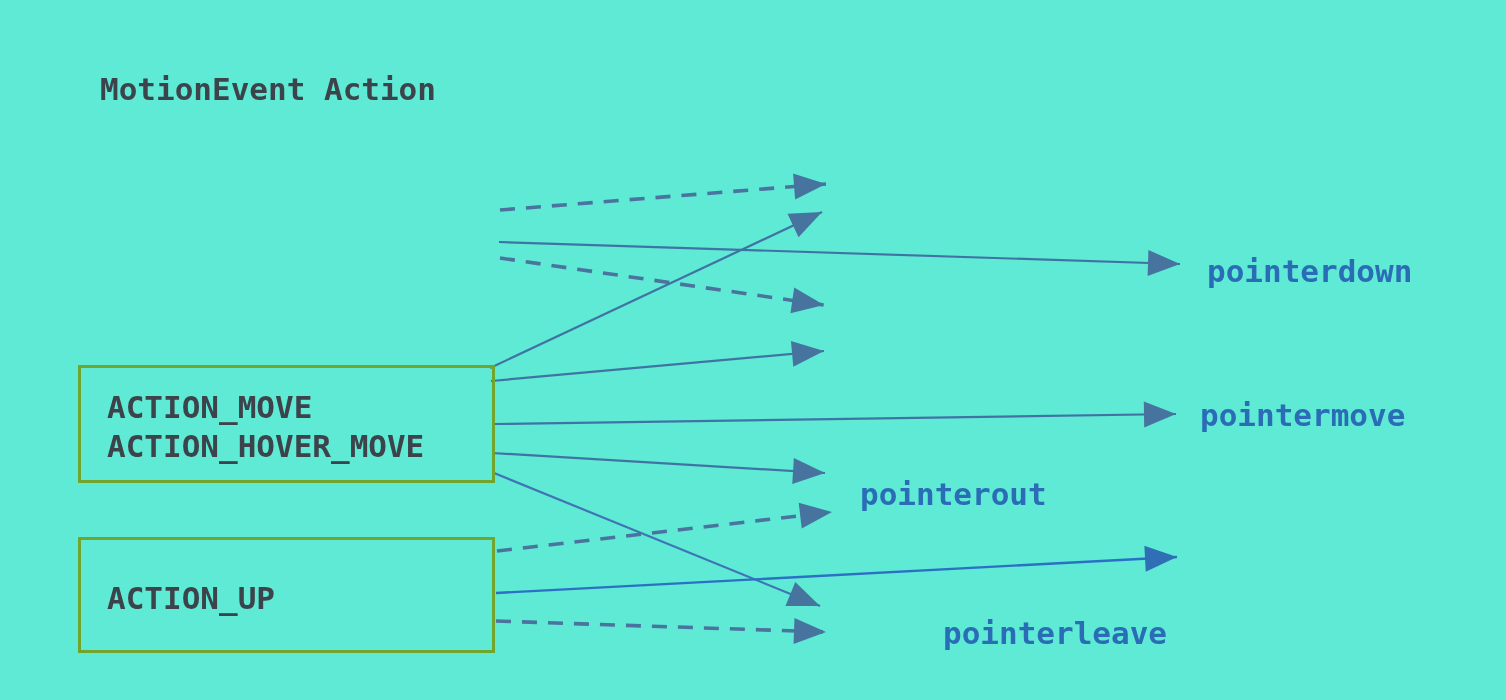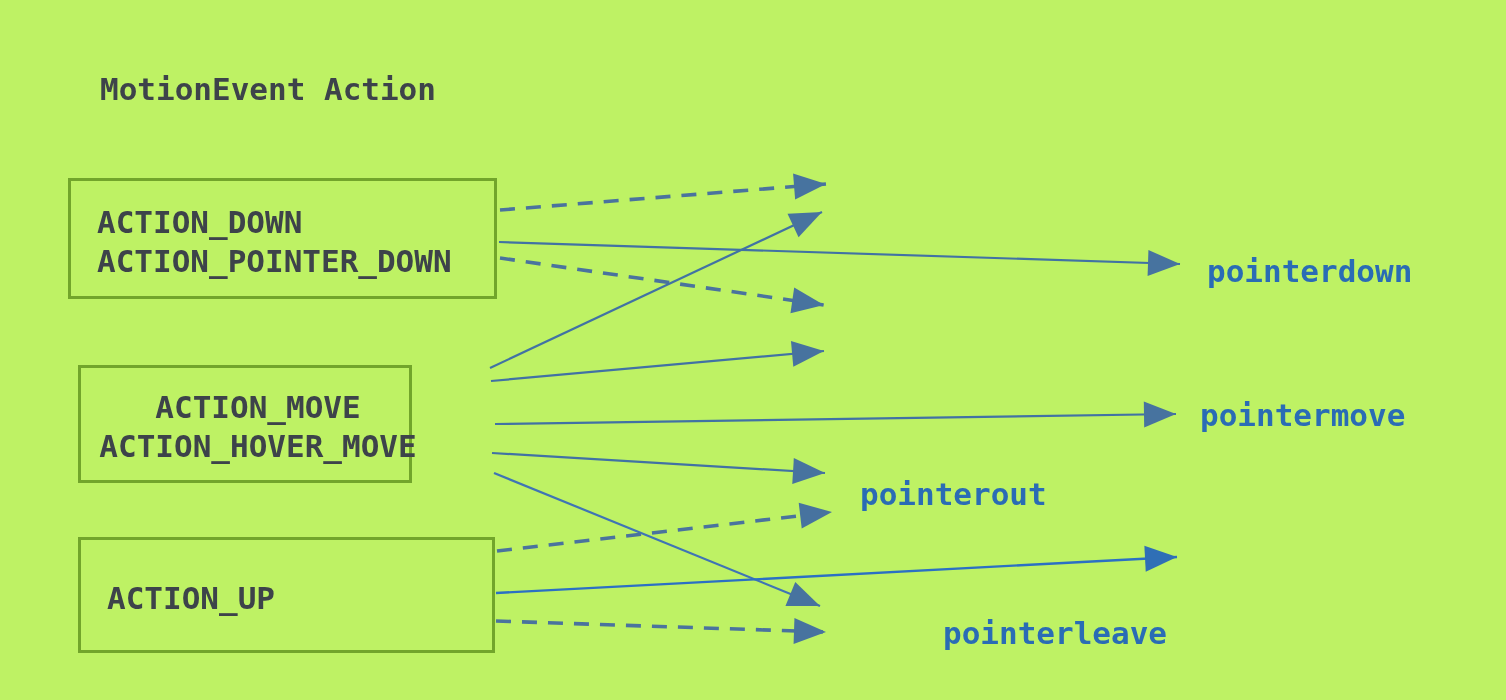--- a/index.html
+++ b/index.html
@@ -4,21 +4,21 @@
 <style>
   html, body {
     margin: 0;
     padding: 0;
     background: #ffffff;
   }
   .canvas {
     position: relative;
     width: 1506px;
     height: 700px;
-    background: #bef264;
+    background: #5eead4;
     overflow: hidden;
     font-family: "DejaVu Sans Mono", "Liberation Mono", monospace;
   }
   svg.edges {
     position: absolute;
     left: 0;
     top: 0;
     width: 1506px;
     height: 700px;
   }
@@ -38,21 +38,21 @@
     box-sizing: border-box;
     border: 3px solid #72a52b;
     background: transparent;
     display: flex;
     flex-direction: column;
     justify-content: center;
     padding-left: 26px;
     padding-top: 6px;
   }
   .box-1 { left: 68px; top: 178px; width: 429px; height: 121px; }
-  .box-2 { left: 78px; top: 365px; width: 334px; height: 118px; align-items: center; }
+  .box-2 { left: 78px; top: 365px; width: 417px; height: 118px; }
   .box-3 { left: 78px; top: 537px; width: 417px; height: 116px; }
   .action-line {
     font-size: 31px;
     font-weight: bold;
     line-height: 39px;
     color: #3d434a;
     white-space: nowrap;
   }
   .event-label {
     position: absolute;
@@ -100,24 +100,20 @@
     <line class="edge-solid" x1="492" y1="453" x2="825" y2="473" marker-end="url(#ah-steel)"></line>
     <line class="edge-mid" x1="494" y1="473" x2="820" y2="606" marker-end="url(#ah-steel)"></line>
 
     <line class="edge-dashed" x1="497" y1="551" x2="832" y2="512" marker-end="url(#ah-steel)"></line>
     <line class="edge-bright" x1="496" y1="593" x2="1177" y2="557" marker-end="url(#ah-bright)"></line>
     <line class="edge-dashed" x1="496" y1="621" x2="826" y2="632" marker-end="url(#ah-steel)"></line>
   </svg>
 
   <div class="col-header hdr-left">MotionEvent Action</div>
 
-  <div class="action-box box-1">
-    <div class="action-line">ACTION_DOWN</div>
-    <div class="action-line">ACTION_POINTER_DOWN</div>
-  </div>
 
   <div class="action-box box-2">
     <div class="action-line">ACTION_MOVE</div>
     <div class="action-line">ACTION_HOVER_MOVE</div>
   </div>
 
   <div class="action-box box-3">
     <div class="action-line">ACTION_UP</div>
   </div>
 

